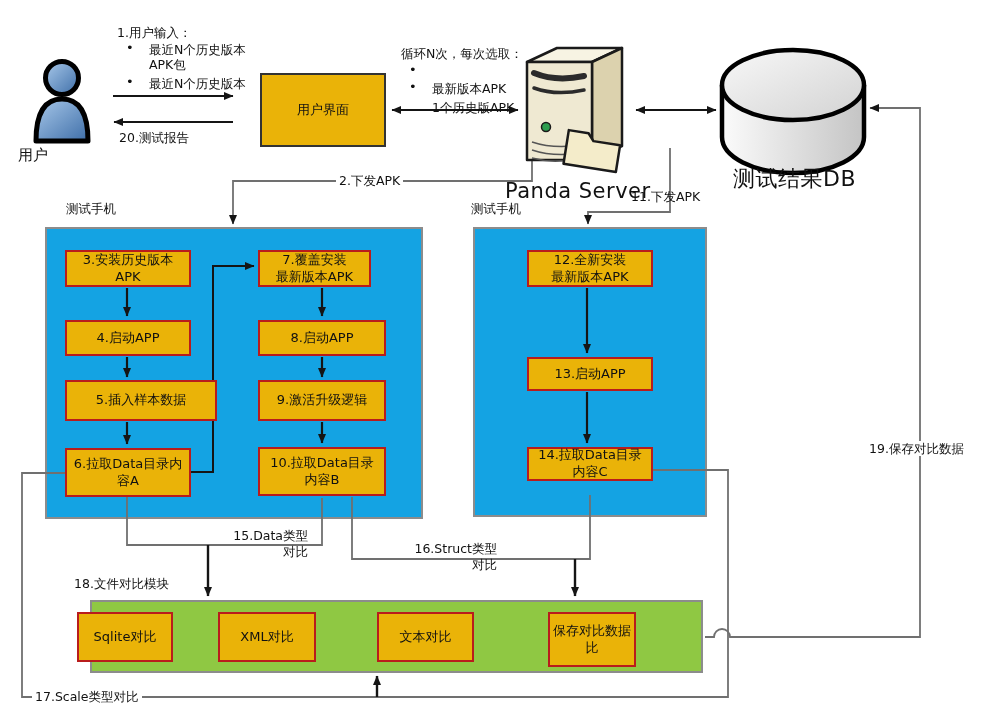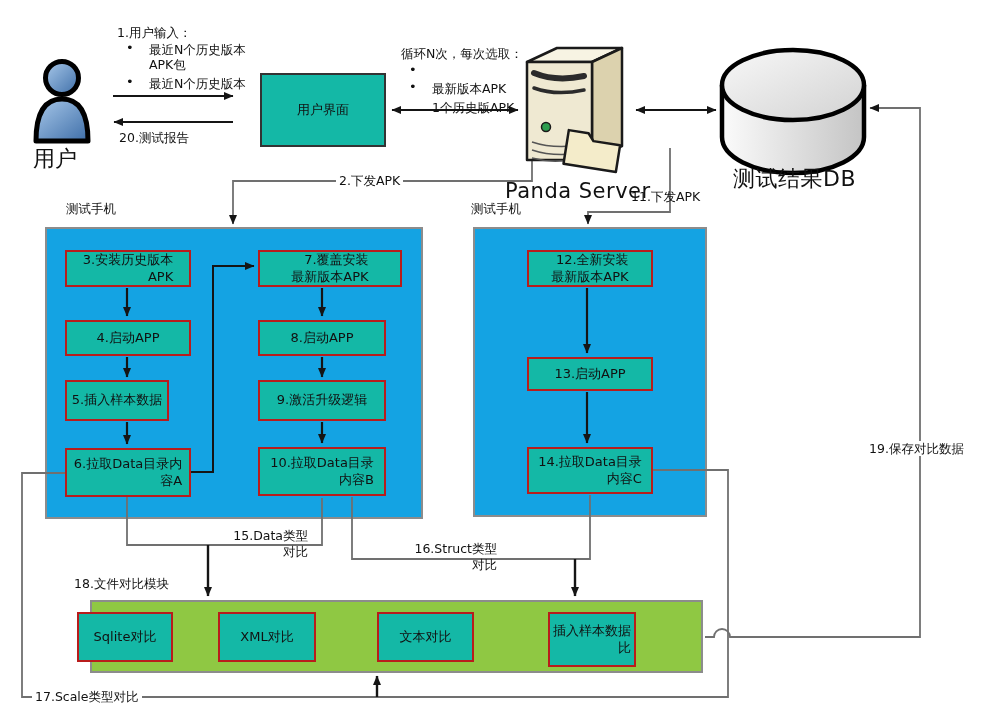--- a/index.html
+++ b/index.html
@@ -6,22 +6,22 @@
   *{box-sizing:border-box;}
   .canvas{
     position:relative;width:983px;height:720px;background:#fff;overflow:hidden;
     font-family:"DejaVu Sans","Liberation Sans",sans-serif;color:#111;
   }
   .layer-svg{position:absolute;left:0;top:0;z-index:2;}
   .panel{position:absolute;z-index:1;border:2px solid #8c8c8c;}
   .panel.blue{background:#14a3e3;}
   .panel.green{background:#8fc843;}
   .node{
-    position:absolute;z-index:3;background:#14b8a6;border:2px solid #b91c1c;
-    display:flex;align-items:center;justify-content:center;text-align:right;
+    position:absolute;z-index:3;background:#eab308;border:2px solid #b91c1c;
+    display:flex;align-items:center;justify-content:center;text-align:center;
     font-size:13px;line-height:1.3;white-space:pre-line;padding:1px 2px;
   }
   .lbl{position:absolute;z-index:3;font-size:12.5px;line-height:1.2;white-space:pre-line;}
   .lbl.big{font-size:21px;letter-spacing:0.5px;}
   .lbl.bg{background:#fff;padding:0 3px;}
   .lbl.center{text-align:right;}
   .bullet{position:absolute;z-index:3;font-size:13px;}
 </style>
 </head>
 <body>
@@ -109,21 +109,21 @@
     </g>
   </svg>
 
   <div class="lbl" style="left:117px;top:25px;">1.用户输入：</div>
   <span class="bullet" style="left:126px;top:40px;">•</span>
   <div class="lbl" style="left:149px;top:42px;">最近N个历史版本
 APK包</div>
   <span class="bullet" style="left:126px;top:74px;">•</span>
   <div class="lbl" style="left:149px;top:76px;">最近N个历史版本</div>
   <div class="lbl" style="left:119px;top:130px;">20.测试报告</div>
-  <div class="lbl" style="left:33px;top:146px;font-size:22px;">用户</div>
+  <div class="lbl" style="left:18px;top:146px;font-size:15px;">用户</div>
 
   <div class="node" style="left:260px;top:73px;width:126px;height:74px;border-color:#333;">用户界面</div>
 
   <div class="lbl" style="left:401px;top:46px;">循环N次，每次选取：</div>
   <span class="bullet" style="left:409px;top:62px;">•</span>
   <div class="lbl" style="left:432px;top:64px;margin-top:36px;">1个历史版APK</div>
   <span class="bullet" style="left:409px;top:79px;">•</span>
   <div class="lbl" style="left:432px;top:81px;">最新版本APK</div>
 
   <div class="lbl big" style="left:505px;top:179px;">Panda Server</div>
@@ -138,36 +138,36 @@
   <div class="lbl bg" style="left:4px;top:689px;margin-left:28px;">17.Scale类型对比</div>
   <div class="lbl bg" style="left:866px;top:441px;">19.保存对比数据</div>
   <div class="lbl" style="left:74px;top:576px;">18.文件对比模块</div>
 
   <div class="lbl" style="left:66px;top:201px;">测试手机</div>
   <div class="lbl" style="left:471px;top:201px;">测试手机</div>
 
   <div class="node" style="left:65px;top:250px;width:126px;height:37px;">3.安装历史版本
 APK</div>
   <div class="node" style="left:65px;top:320px;width:126px;height:36px;">4.启动APP</div>
-  <div class="node" style="left:65px;top:380px;width:104px;height:41px;">5.插入样本数据</div>
+  <div class="node" style="left:65px;top:380px;width:152px;height:41px;">5.插入样本数据</div>
   <div class="node" style="left:65px;top:448px;width:126px;height:49px;">6.拉取Data目录内
 容A</div>
 
-  <div class="node" style="left:258px;top:250px;width:144px;height:37px;">7.覆盖安装
+  <div class="node" style="left:258px;top:250px;width:113px;height:37px;">7.覆盖安装
 最新版本APK</div>
   <div class="node" style="left:258px;top:320px;width:128px;height:36px;">8.启动APP</div>
   <div class="node" style="left:258px;top:380px;width:128px;height:41px;">9.激活升级逻辑</div>
   <div class="node" style="left:258px;top:447px;width:128px;height:49px;">10.拉取Data目录
 内容B</div>
 
   <div class="node" style="left:527px;top:250px;width:126px;height:37px;">12.全新安装
 最新版本APK</div>
   <div class="node" style="left:527px;top:357px;width:126px;height:34px;">13.启动APP</div>
-  <div class="node" style="left:527px;top:447px;width:126px;height:47px;">14.拉取Data目录
+  <div class="node" style="left:527px;top:447px;width:126px;height:34px;">14.拉取Data目录
 内容C</div>
 
   <div class="node" style="left:77px;top:612px;width:96px;height:50px;">Sqlite对比</div>
   <div class="node" style="left:218px;top:612px;width:98px;height:50px;">XML对比</div>
   <div class="node" style="left:377px;top:612px;width:97px;height:50px;">文本对比</div>
-  <div class="node" style="left:548px;top:612px;width:88px;height:55px;">插入样本数据
+  <div class="node" style="left:548px;top:612px;width:88px;height:55px;">保存对比数据
 比</div>
 
 </div>
 
 </body></html>

